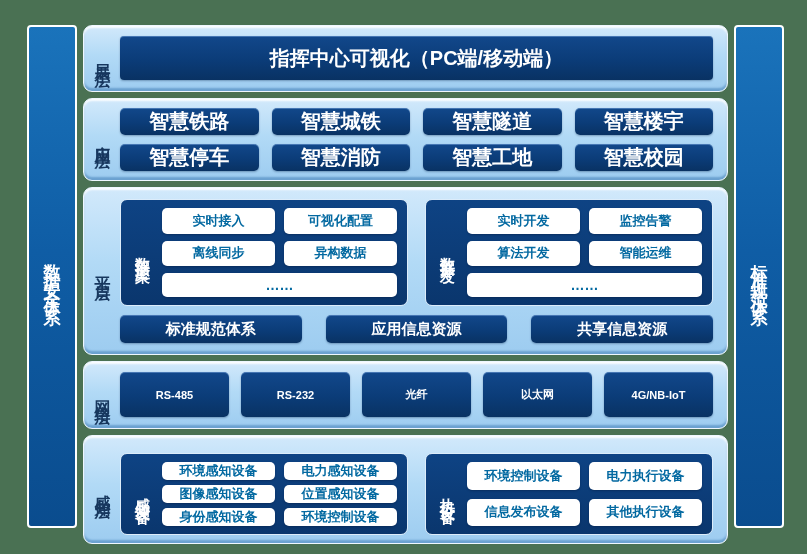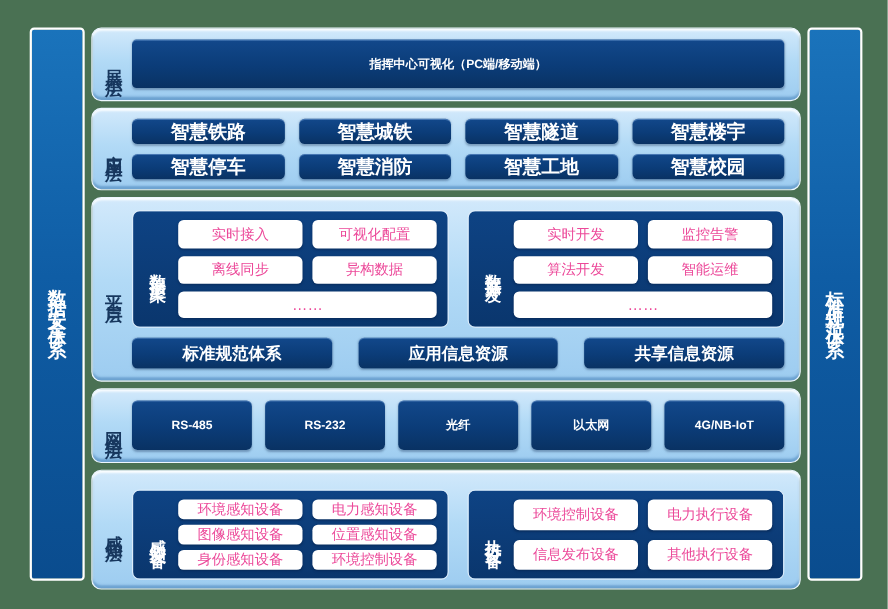--- a/index.html
+++ b/index.html
@@ -33,42 +33,42 @@
   }
   .layer-label .v{letter-spacing:5px;}
   .navy-box{
     background:linear-gradient(180deg,#12488b 0%,#0b3c78 55%,#093263 100%);
     border-radius:5px;color:#ffffff;font-weight:bold;
     display:flex;align-items:center;justify-content:center;
     box-shadow:inset 0 1px 0 rgba(165,205,255,.35), 0 1px 2px rgba(15,40,80,.35);
     white-space:nowrap;
   }
   .white-box{
-    background:#ffffff;color:#ec4899;font-weight:normal;font-size:13px;
+    background:#ffffff;color:#0369a1;font-weight:bold;font-size:13px;
     border-radius:5px;display:flex;align-items:center;justify-content:center;
     box-shadow:0 1px 2px rgba(5,25,60,.4);white-space:nowrap;
   }
   .group-box{
     background:linear-gradient(180deg,#0e4384 0%,#0a366d 100%);
     border:1px solid #dcecfa;border-radius:7px;
     flex:1;display:flex;gap:9px;padding:8px 10px;box-sizing:border-box;
   }
   .group-label{
     flex:0 0 22px;display:flex;align-items:center;justify-content:center;
     color:#ffffff;font-weight:bold;font-size:15px;
   }
   .group-label .v{letter-spacing:4px;}
   
   .p-display{flex:0 0 67px;}
   .display-content{flex:1;padding:10px 14px 11px 0;display:flex;}
-  .command-box{flex:1;font-size:11px;border-radius:4px;}
+  .command-box{flex:1;font-size:20px;border-radius:4px;}
   
   .p-app{flex:0 0 72px;}
   .app-grid{flex:1;padding:9px 14px 9px 0;display:grid;grid-template-columns:repeat(4,1fr);gap:9px 13px;}
-  .app-grid .navy-box{font-size:17px;}
+  .app-grid .navy-box{font-size:20px;}
   
   .p-platform{flex:0 0 168px;}
   .platform-content{flex:1;display:flex;flex-direction:column;gap:9px;padding:11px 14px 11px 0;min-width:0;}
   .groups-row{flex:1;display:flex;gap:17px;min-height:0;}
   .group-items{flex:1;display:grid;grid-template-columns:1fr 1fr;gap:7px 9px;}
   .dots-box{grid-column:1 / -1;font-size:14px;}
   .resources-row{flex:0 0 28px;display:grid;grid-template-columns:repeat(3,1fr);gap:24px;}
   .resources-row .navy-box{font-size:15px;}
   
   .p-network{flex:0 0 68px;}

